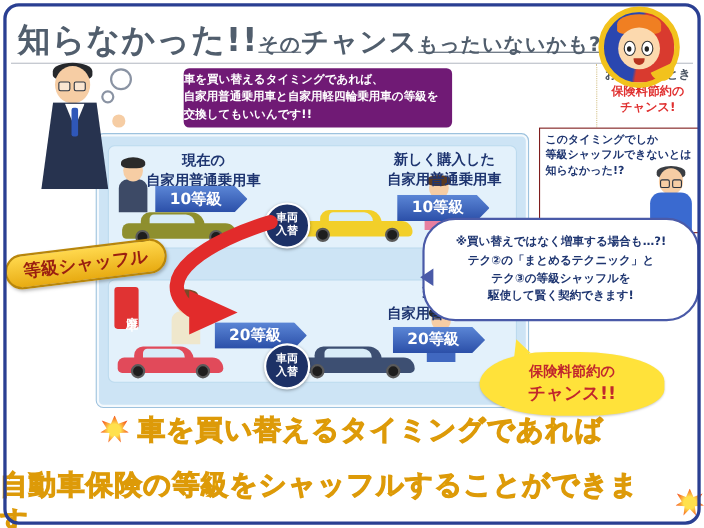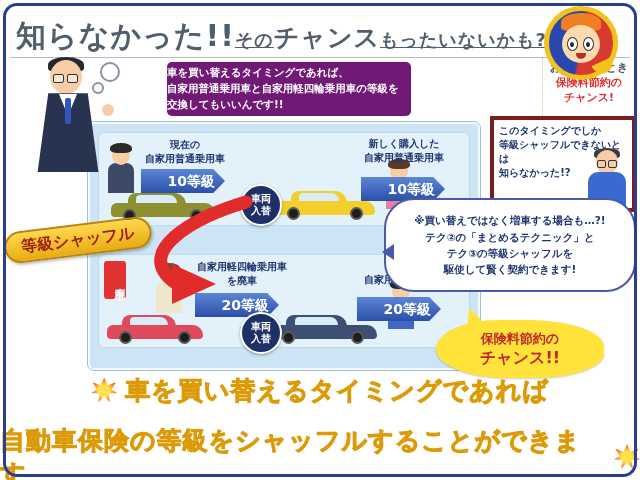--- a/index.html
+++ b/index.html
@@ -45,37 +45,37 @@
 
   
   .adv-bubble{left:122px;top:62px;width:244px;height:54px;background:#701a75;border-radius:5px;color:#fff;font-size:10.5px;font-weight:700;line-height:1.5;display:flex;align-items:center;padding:2px 0;box-sizing:border-box;z-index:5;margin-left:45px;}
 
   
   .note-box{left:542px;top:58px;width:94px;height:74px;text-align:center;font-weight:700;font-size:11px;line-height:1.35;padding-top:3px;box-sizing:border-box;border-left:1px dotted #d5c28a;border-right:1px dotted #d5c28a;}
   .note-box .dark{color:#4b5563;}
   .note-box .red{color:#e03030;}
 
   
-  .timing-box{left:490px;top:116px;width:146px;height:96px;background:#fff;border:4px solid #7f1d1d;box-sizing:border-box;padding:4px 4px 0 5px;z-index:6;}
+  .timing-box{left:490px;top:116px;width:146px;height:96px;background:#fff;border:1px solid #7f1d1d;box-sizing:border-box;padding:4px 4px 0 5px;z-index:6;}
   .timing-text{color:#1e3570;font-size:10px;font-weight:700;line-height:1.4;}
   .timing-note{color:#8a8f98;font-size:7px;line-height:1.3;margin-top:2px;width:92px;}
   .reader{right:2px;bottom:2px;width:44px;height:56px;}
   .reader .r-head{left:10px;top:0;width:22px;height:24px;background:#f6cda4;border-radius:50%;}
   .reader .r-hair{left:8px;top:-2px;width:26px;height:11px;background:#3a3d42;border-radius:50% 50% 30% 30%;}
   .reader .r-glass{top:10px;width:7px;height:6px;border:1px solid #2c3440;border-radius:2px;}
   .reader .r-glass.g1{left:11px;} .reader .r-glass.g2{left:22px;}
   .reader .r-body{left:2px;top:22px;width:38px;height:34px;background:#3a6ad0;border-radius:10px 10px 0 0;}
 
   
   .diagram{left:88px;top:122px;width:392px;height:248px;background:#cde4f5;border:2px solid #f4f9fd;outline:1px solid #9dc2de;border-radius:6px;box-sizing:border-box;z-index:2;}
   .drow{left:8px;width:372px;height:94px;background:#e3f1fb;border:1px solid #bcdaee;border-radius:6px;box-sizing:border-box;}
   .drow.r1{top:8px;} .drow.r2{top:130px;}
 
-  .panel-label{color:#1e3570;font-size:10px;font-weight:700;line-height:1.35;text-align:center;}
-  .grade{height:24px;width:84px;background:linear-gradient(180deg,#5b86d6,#2b4fa8);color:#fff;font-weight:800;font-size:14px;line-height:24px;text-align:right;clip-path:polygon(0 0,86% 0,100% 50%,86% 100%,0 100%);padding-right:10px;box-sizing:border-box;}
+  .panel-label{color:#1e3570;font-size:13px;font-weight:700;line-height:1.35;text-align:center;}
+  .grade{height:24px;width:84px;background:linear-gradient(180deg,#5b86d6,#2b4fa8);color:#fff;font-weight:800;font-size:14px;line-height:24px;text-align:center;clip-path:polygon(0 0,86% 0,100% 50%,86% 100%,0 100%);padding-right:10px;box-sizing:border-box;}
 
   .swap{left:150px;width:42px;height:42px;border-radius:50%;background:#1d3166;border:2px solid #fff;color:#fff;font-size:10px;font-weight:700;display:flex;align-items:center;justify-content:center;text-align:center;line-height:1.25;box-shadow:0 1px 3px rgba(0,0,0,.35);z-index:8;box-sizing:border-box;}
   .swap.s1{top:60px;} .swap.s2{top:188px;}
 
   .scrap{left:5px;top:6px;width:22px;height:38px;background:#e03333;color:#fff;font-size:11px;font-weight:700;border-radius:3px;writing-mode:vertical-rl;text-orientation:upright;text-align:center;letter-spacing:2px;padding-top:2px;box-sizing:border-box;}
 
   
   .person{width:28px;}
   .p-head{position:relative;width:18px;height:20px;background:#f6cda4;border-radius:50%;margin:0 auto;}
   .p-hair{position:absolute;top:-2px;left:-2px;width:22px;height:10px;border-radius:50% 50% 35% 35%;background:#2a2a2a;}
@@ -217,22 +217,20 @@
   </div>
 
   <div class="abs drow r2">
     <div class="abs scrap">廃車</div>
     <div class="abs person woman2" style="left:56px;top:10px;">
       <div class="p-head">
           <div class="p-hair"></div>
         </div>
         <div class="p-body"></div>
     </div>
-    <div class="abs panel-label preline" style="left:82px;top:5px;width:122px;">自家用軽四輪乗用車
-を廃車</div>
     <div class="abs grade" style="left:96px;top:38px;">20等級</div>
     <div class="abs car car-red" style="left:8px;top:56px;width:96px;">
       <div class="c-top">
           <div class="c-win"></div>
         </div>
         <div class="c-body"></div>
         <div class="c-w w1"></div>
         <div class="c-w w2"></div>
     </div>
 

